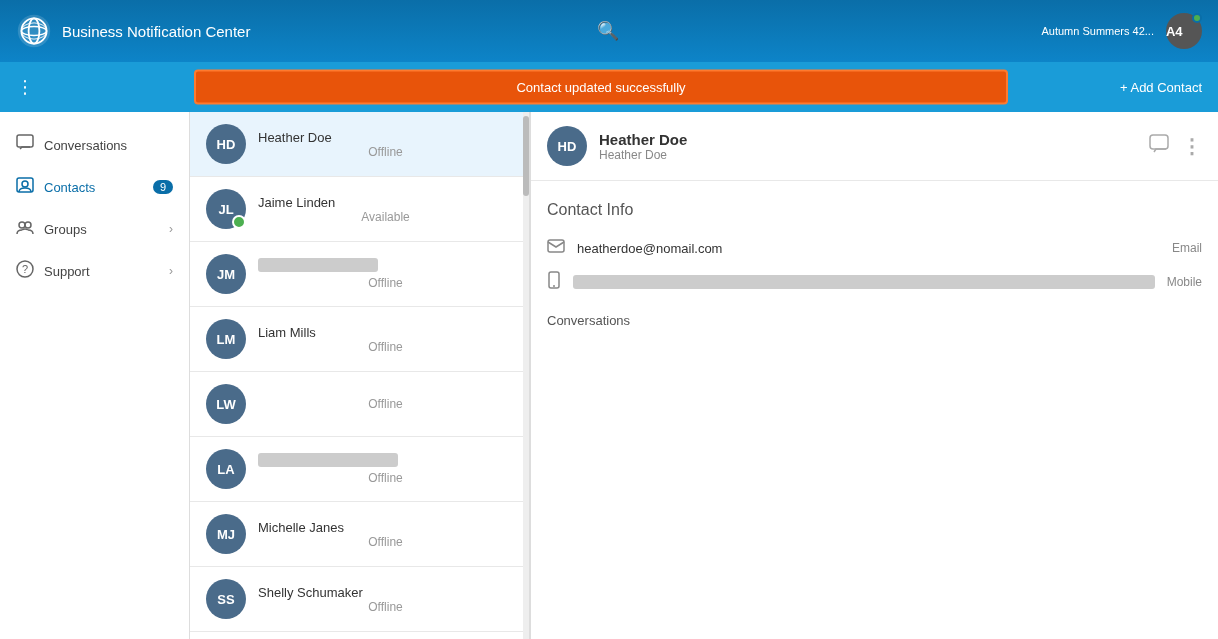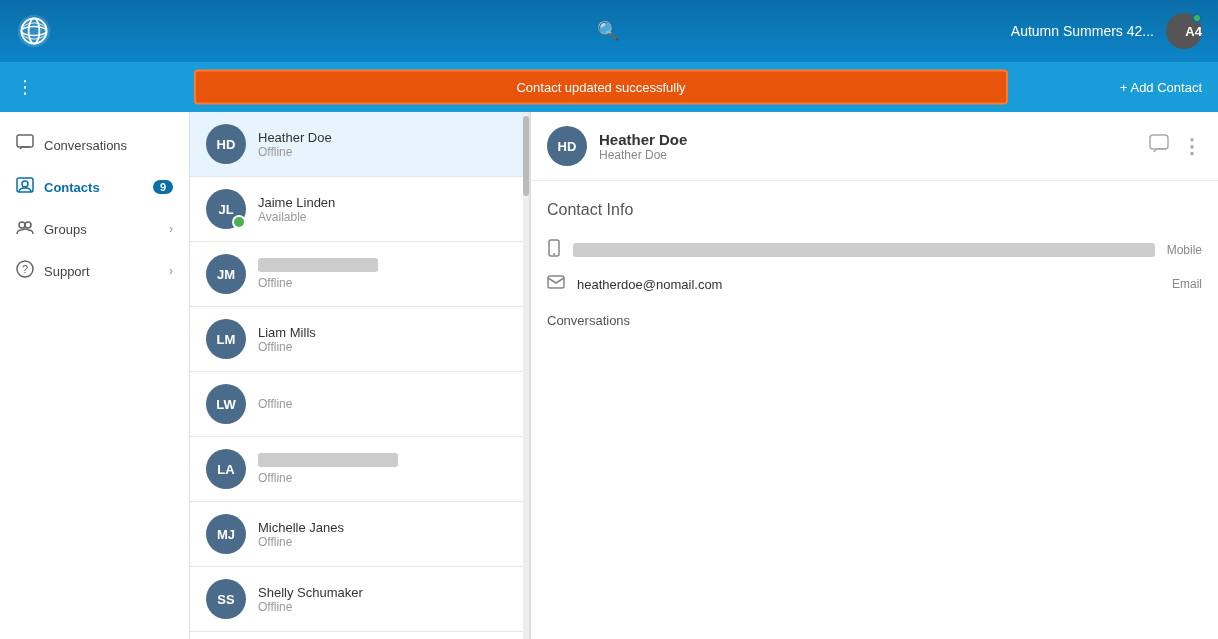--- a/index.html
+++ b/index.html
@@ -42,30 +42,30 @@
     }
     .user-area {
       flex: 1;
       display: flex;
       justify-content: flex-end;
       align-items: center;
       gap: 12px;
     }
     .user-name {
       color: white;
-      font-size: 14px;
+      font-size: 11px;
     }
     .user-avatar {
       width: 36px;
       height: 36px;
       background: #555;
       border-radius: 50%;
       display: flex;
       align-items: center;
-      justify-content: flex-end;
+      justify-content: flex-start;
       color: white;
       font-size: 13px;
       font-weight: bold;
       position: relative;
     }
     .online-dot {
       width: 10px;
       height: 10px;
       background: #4caf50;
       border-radius: 50%;
@@ -132,21 +132,21 @@
       display: flex;
       align-items: center;
       gap: 10px;
       padding: 10px 16px;
       cursor: pointer;
       font-size: 13px;
       color: #444;
     }
     .sidebar-item.active {
       color: #0a6ea8;
-      font-weight: bold;
+      font-weight: normal;
     }
     .sidebar-item-icon {
       font-size: 16px;
       color: #666;
     }
     .sidebar-item.active .sidebar-item-icon {
       color: #0a6ea8;
     }
     .badge {
       margin-left: auto;
@@ -200,21 +200,21 @@
       height: 10px;
       background: #4caf50;
       border-radius: 50%;
       position: absolute;
       bottom: 0;
       right: 0;
       border: 2px solid white;
     }
     .contact-info { flex: 1; }
     .contact-name { font-size: 13px; color: #333; font-weight: 500; }
-    .contact-status { font-size: 12px; color: #999; }
+    .contact-status { font-size: 12px; color: #999; text-align: center; }
     .blurred-text {
       background: #ccc;
       color: transparent;
       border-radius: 2px;
       user-select: none;
       font-size: 13px;
     }
     .scrollbar-track {
       position: absolute;
       right: 0;
@@ -291,20 +291,21 @@
 <div class="top-header">
   <div class="brand-logo">
 
     <svg class="att-logo" viewBox="0 0 40 40">
       <circle cx="20" cy="20" r="18" fill="white" opacity="0.15"></circle>
       <circle cx="20" cy="20" r="14" fill="none" stroke="white" stroke-width="2"></circle>
       <ellipse cx="20" cy="20" rx="6" ry="14" fill="none" stroke="white" stroke-width="2"></ellipse>
       <ellipse cx="20" cy="20" rx="14" ry="5" fill="none" stroke="white" stroke-width="1.5"></ellipse>
       <ellipse cx="20" cy="20" rx="14" ry="9" fill="none" stroke="white" stroke-width="1"></ellipse>
     </svg>
+    <span class="brand-name">Business Notification Center</span>
   </div>
   <div class="search-area">
     <span class="search-icon-wrap">🔍</span>
   </div>
   <div class="user-area">
     <span class="user-name">Autumn Summers 42...</span>
     <div class="user-avatar">
       <span>A4</span>
       <span class="online-dot"></span>
     </div>
@@ -462,39 +463,39 @@
         </span>
         <span class="action-icon" style="font-size:20px;color:#aaa;font-weight:bold;">⋮</span>
       </div>
     </div>
 
     <div class="detail-body">
       <div class="section-title">Contact Info</div>
 
       <div class="contact-field">
         <span class="field-icon">
+          <svg width="18" height="14" viewBox="0 0 18 14" fill="none">
+            <rect x="1" y="1" width="16" height="12" rx="2" stroke="#888" stroke-width="1.5" fill="none"></rect>
+            <path d="M1 3 L9 8 L17 3" stroke="#888" stroke-width="1.5" fill="none"></path>
+          </svg>
+        </span>
+        <span class="field-value">heatherdoe@nomail.com</span>
+        <span class="field-type">Email</span>
+      </div>
+
+      <div class="contact-field">
+        <span class="field-icon">
           <svg width="14" height="18" viewBox="0 0 14 18" fill="none">
             <rect x="2" y="1" width="10" height="16" rx="2" stroke="#888" stroke-width="1.5" fill="none"></rect>
             <circle cx="7" cy="15" r="1" fill="#888"></circle>
           </svg>
         </span>
         <span class="field-value" style="color:transparent;background:#ccc;height:14px;width:100px;border-radius:3px;display:inline-block;"></span>
         <span class="field-type">Mobile</span>
       </div>
 
-      <div class="contact-field">
-        <span class="field-icon">
-          <svg width="18" height="14" viewBox="0 0 18 14" fill="none">
-            <rect x="1" y="1" width="16" height="12" rx="2" stroke="#888" stroke-width="1.5" fill="none"></rect>
-            <path d="M1 3 L9 8 L17 3" stroke="#888" stroke-width="1.5" fill="none"></path>
-          </svg>
-        </span>
-        <span class="field-value">heatherdoe@nomail.com</span>
-        <span class="field-type">Email</span>
-      </div>
-
       <div class="conversations-section">
         <div class="conversations-title">Conversations</div>
       </div>
     </div>
   </div>
 
 </div>
 
 </body></html>

